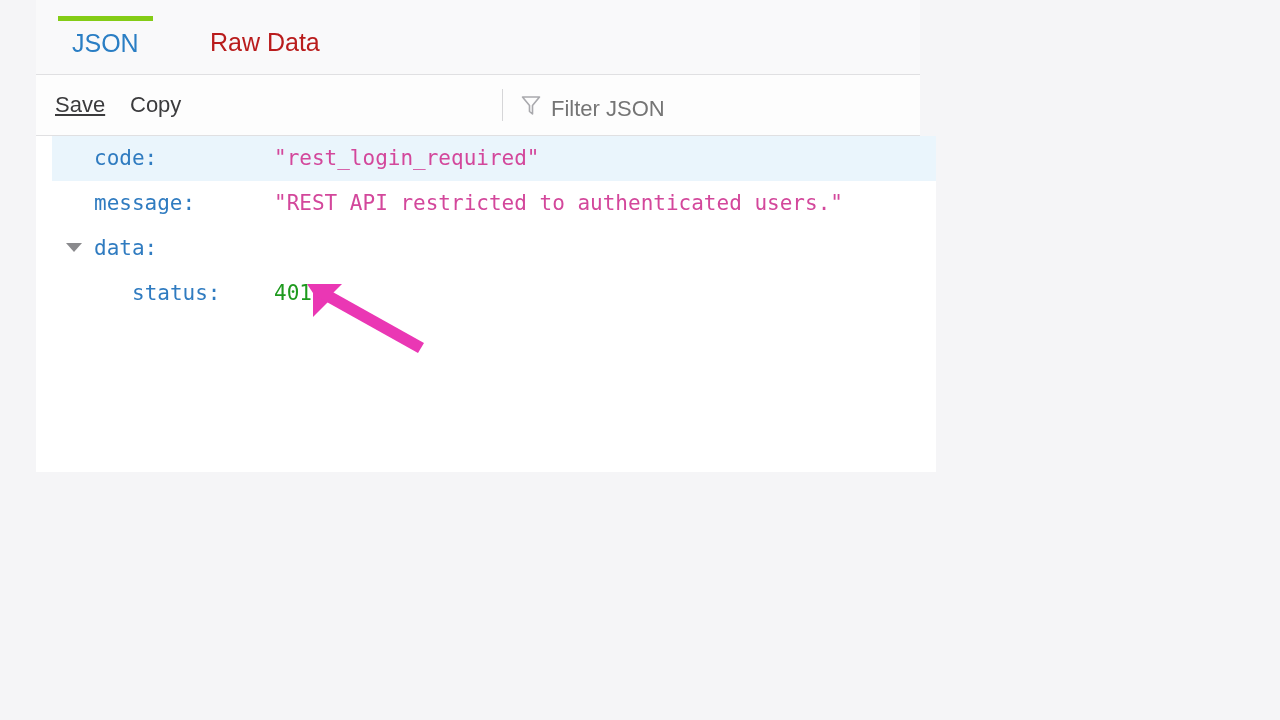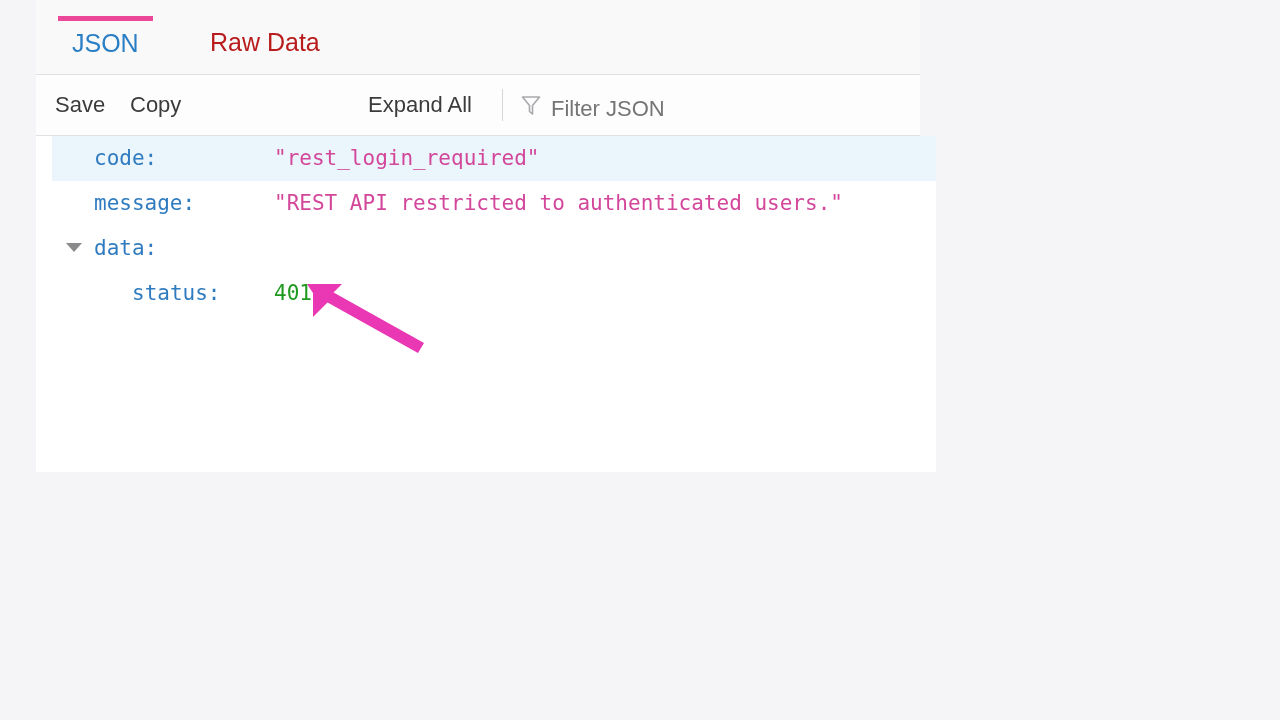--- a/index.html
+++ b/index.html
@@ -43,21 +43,21 @@
     height: 59px;
     font-size: 25px;
     color: #b91c1c;
     line-height: 44px;
     white-space: nowrap;
     box-sizing: border-box;
     padding-top: 4px;
   }
   .tab.active {
     color: #2a7ec4;
-    border-top: 5px solid #ec4899;
+    border-top: 5px solid #84cc16;
     padding-top: 0px;
   }
   #tab-json   { left: 22px; padding-left: 14px; padding-right: 14px; }
   #tab-rawdata{ left: 174px; }
   #tab-headers{ left: 337px; }
 
   
   #json-toolbar {
     position: absolute;
     left: 0;
@@ -70,21 +70,21 @@
   }
   .toolbar-btn {
     position: absolute;
     top: 0;
     height: 60px;
     line-height: 60px;
     font-size: 22px;
     color: #3b3b3d;
     white-space: nowrap;
   }
-  #btn-save        { left: 19px; }
+  #btn-save        { left: 19px; text-decoration: underline; }
   #btn-copy        { left: 94px; }
   #btn-collapse-all{ left: 178px; }
   #btn-expand-all  { left: 332px; }
 
   #toolbar-separator {
     position: absolute;
     left: 466px;
     top: 14px;
     width: 1px;
     height: 32px;
@@ -182,21 +182,20 @@
 <div id="devtools-panel">
 
   <div id="tab-strip">
     <div class="tab active" id="tab-json">JSON</div>
     <div class="tab" id="tab-rawdata">Raw Data</div>
   </div>
 
   <div id="json-toolbar">
     <div class="toolbar-btn" id="btn-save">Save</div>
     <div class="toolbar-btn" id="btn-copy">Copy</div>
-    <div class="toolbar-btn" id="btn-expand-all">Expand All</div>
 
     <div id="toolbar-separator"></div>
 
     <span id="filter-funnel-icon">
       <svg width="20" height="21" viewBox="0 0 20 21">
         <path d="M1.5 2 L18.5 2 L11.5 10.5 L11.5 19 L8.5 16.5 L8.5 10.5 Z" fill="none" stroke="#a9a9ad" stroke-width="1.6" stroke-linejoin="round"></path>
       </svg>
     </span>
 
     <input id="filter-json-input" type="text" placeholder="Filter JSON" style="">

